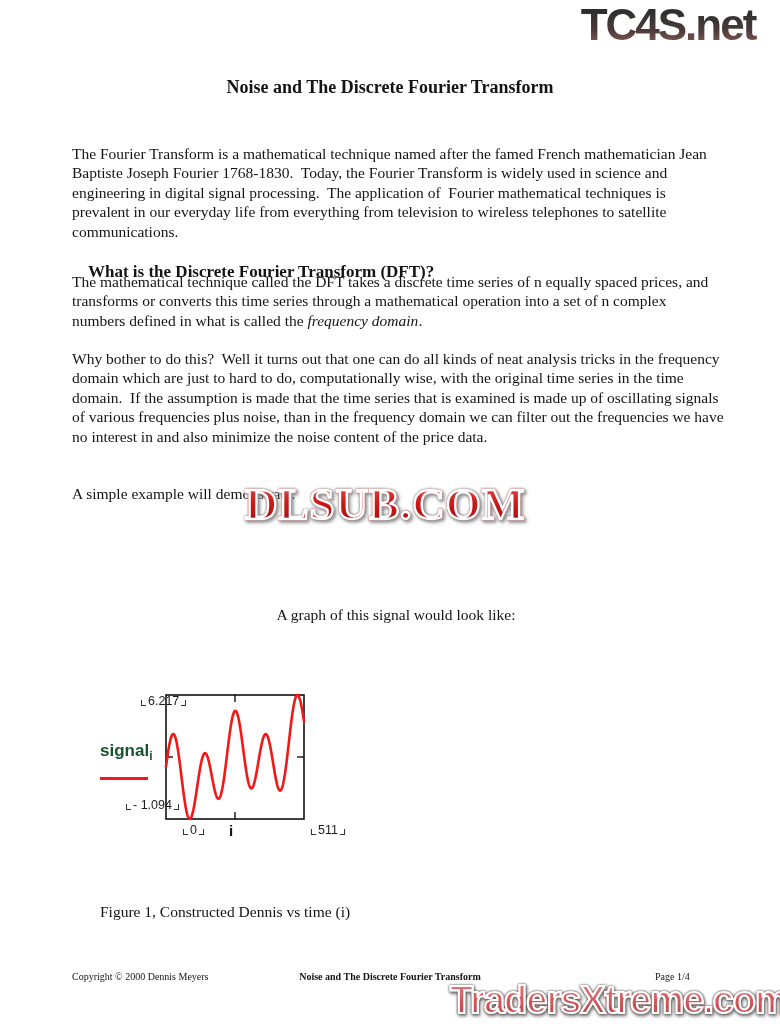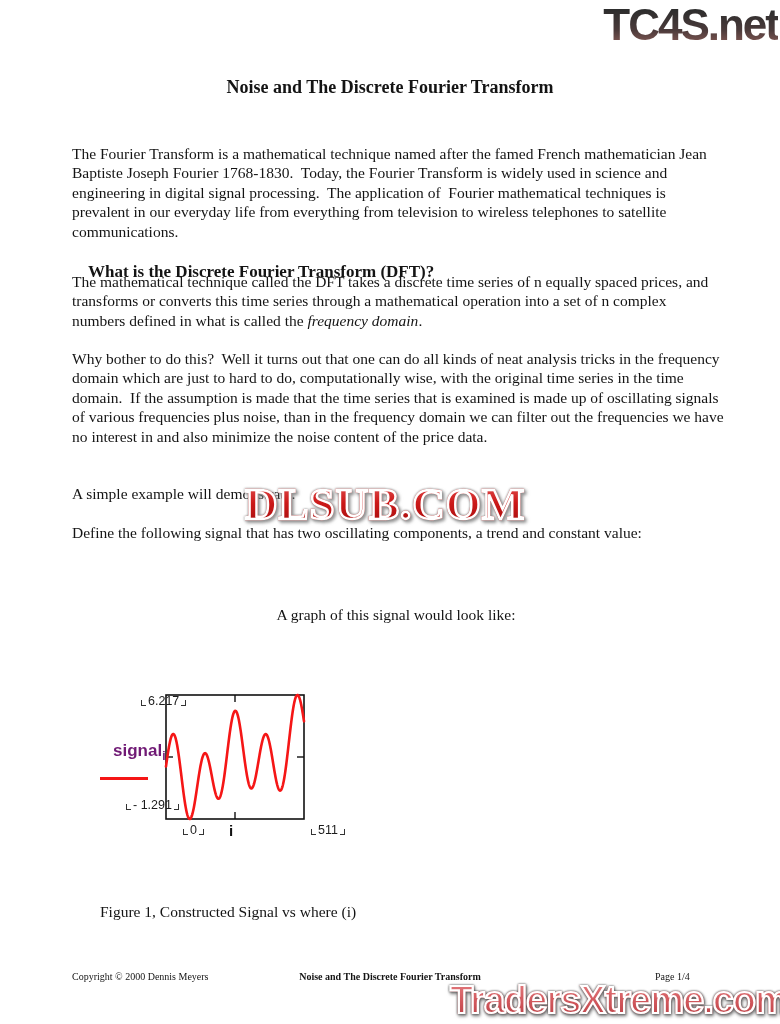--- a/index.html
+++ b/index.html
@@ -3,21 +3,21 @@
 <meta charset="utf-8">
 <style>
   html,body{margin:0;padding:0;background:#888;}
   .page{
     position:relative; width:780px; height:1024px; background:#ffffff;
     overflow:hidden; margin:0 auto;
     font-family:"Liberation Serif", serif; color:#141414;
   }
   
   .tc4s{
-    position:absolute; top:1px; left:558px; width:220px; text-align:right;
+    position:absolute; top:1px; left:558px; width:220px; text-align:center;
     font-family:"Liberation Sans", sans-serif; font-weight:bold; font-size:44px;
     letter-spacing:-2px; line-height:48px;
     background:linear-gradient(#2e2e2e 20%, #4a3a3a 60%, #96625c 100%);
     -webkit-background-clip:text; background-clip:text; color:transparent;
   }
   .dlsub{
     position:absolute; left:245px; top:479px; z-index:6;
     font-family:"Liberation Serif", serif; font-weight:bold; font-size:45px;
     letter-spacing:1px; line-height:50px;
     background:linear-gradient(#e05252 8%, #cc1818 48%, #a30e0e 95%);
@@ -70,21 +70,21 @@
   .plot-svg{position:absolute; left:0; top:0;}
   .plot-num{position:absolute; font-size:12.5px; color:#1c1c1c; white-space:nowrap;margin-left:25px;}
   .num-ymax{left:21px; top:6px;}
   .num-ymin{left:6px; top:110px;}
   .num-xmin{left:63px; top:135px;}
   .num-xmax{left:191px; top:135px;}
   .ck{display:inline-block; width:4px; height:5px; vertical-align:-1px;}
   .ck-bl{border-left:1.3px solid #333; border-bottom:1.3px solid #333; margin-right:2px;}
   .ck-br{border-right:1.3px solid #333; border-bottom:1.3px solid #333; margin-left:2px;}
   .plot-legend{
-    position:absolute; left:5px; top:53px; font-weight:bold; font-size:17px; color:#701a75;margin-left:13px;
+    position:absolute; left:5px; top:53px; font-weight:bold; font-size:17px; color:#14532d;
   }
   .legend-line{position:absolute; left:5px; top:89px; width:48px; height:2.6px;}
   .plot-xlab{position:absolute; left:134px; top:134px; font-weight:bold; font-size:15px; color:#111;}
   
   .footer{position:absolute; left:0; right:0; top:971px; height:20px; font-size:10px;}
   .foot-left{position:absolute; left:72px; top:0;}
   .foot-center{position:absolute; left:0; right:0; top:0; text-align:center; font-weight:bold;}
   .foot-right{position:absolute; left:655px; top:0;}
 </style>
 </head>
@@ -101,51 +101,50 @@
   <h2 class="h-dft">What is the Discrete Fourier Transform (DFT)?</h2>
 
   <p class="body p-dft"><span>The mathematical technique called the DFT takes a discrete time series of n equally spaced prices, and transforms or converts this time series through a mathematical operation into a set of n complex numbers defined in what is called the </span><i>frequency domain</i><span>.</span></p>
 
   <p class="body p-why">Why bother to do this?  Well it turns out that one can do all kinds of neat analysis tricks in the frequency domain which are just to hard to do, computationally wise, with the original time series in the time domain.  If the assumption is made that the time series that is examined is made up of oscillating signals of various frequencies plus noise, than in the frequency domain we can filter out the frequencies we have no interest in and also minimize the noise content of the price data.</p>
 
   <p class="body p-simple">A simple example will demonstrate.</p>
 
   <div class="dlsub">DLSUB.COM</div>
 
-  <p class="body p-define">Define the following signal that has two oscillating components, a trend and constant value:</p>
 
 
 
   <p class="body p-graphintro">A graph of this signal would look like:</p>
 
   <div class="figure">
     <svg class="plot-svg" width="240" height="165" viewBox="0 0 240 165">
       <rect x="71" y="7" width="138" height="124" fill="none" stroke="#111" stroke-width="1.6"></rect>
       <line x1="71" y1="69" x2="78" y2="69" stroke="#111" stroke-width="1.4"></line>
       <line x1="209" y1="69" x2="202" y2="69" stroke="#111" stroke-width="1.4"></line>
       <line x1="140" y1="7" x2="140" y2="14" stroke="#111" stroke-width="1.4"></line>
       <line x1="140" y1="131" x2="140" y2="124" stroke="#111" stroke-width="1.4"></line>
       <polyline fill="none" stroke-width="2.6" stroke-linejoin="round" stroke-linecap="round" points="71.00,78.52 71.27,76.57 71.54,74.64 71.81,72.72 72.08,70.83 72.35,68.98 72.62,67.16 72.89,65.39 73.16,63.67 73.43,62.00 73.70,60.39 73.97,58.84 74.24,57.37 74.51,55.96 74.78,54.64 75.05,53.39 75.32,52.24 75.59,51.17 75.86,50.19 76.13,49.31 76.40,48.53 76.67,47.85 76.94,47.27 77.21,46.80 77.48,46.44 77.75,46.19 78.02,46.04 78.29,46.01 78.56,46.09 78.83,46.28 79.10,46.58 79.37,46.99 79.64,47.51 79.91,48.14 80.18,48.87 80.45,49.71 80.72,50.66 80.99,51.71 81.26,52.85 81.53,54.09 81.80,55.42 82.07,56.84 82.34,58.35 82.61,59.94 82.88,61.60 83.15,63.34 83.42,65.14 83.69,67.01 83.96,68.93 84.23,70.91 84.50,72.93 84.77,75.00 85.04,77.10 85.31,79.24 85.58,81.39 85.85,83.57 86.12,85.76 86.39,87.96 86.66,90.16 86.93,92.35 87.20,94.53 87.47,96.70 87.74,98.84 88.01,100.96 88.28,103.04 88.55,105.08 88.82,107.08 89.09,109.02 89.36,110.91 89.63,112.74 89.90,114.51 90.17,116.20 90.44,117.82 90.71,119.36 90.98,120.82 91.25,122.19 91.52,123.48 91.79,124.67 92.06,125.76 92.33,126.76 92.60,127.65 92.87,128.44 93.14,129.13 93.41,129.71 93.68,130.19 93.95,130.55 94.23,130.81 94.50,130.96 94.77,131.00 95.04,130.93 95.31,130.76 95.58,130.48 95.85,130.09 96.12,129.60 96.39,129.01 96.66,128.32 96.93,127.54 97.20,126.66 97.47,125.70 97.74,124.64 98.01,123.50 98.28,122.29 98.55,121.00 98.82,119.63 99.09,118.21 99.36,116.72 99.63,115.17 99.90,113.57 100.17,111.92 100.44,110.24 100.71,108.51 100.98,106.76 101.25,104.98 101.52,103.18 101.79,101.37 102.06,99.55 102.33,97.73 102.60,95.90 102.87,94.09 103.14,92.29 103.41,90.51 103.68,88.76 103.95,87.04 104.22,85.35 104.49,83.70 104.76,82.10 105.03,80.54 105.30,79.04 105.57,77.60 105.84,76.23 106.11,74.92 106.38,73.68 106.65,72.51 106.92,71.42 107.19,70.41 107.46,69.49 107.73,68.65 108.00,67.89 108.27,67.23 108.54,66.66 108.81,66.18 109.08,65.79 109.35,65.49 109.62,65.29 109.89,65.18 110.16,65.17 110.43,65.25 110.70,65.42 110.97,65.68 111.24,66.03 111.51,66.47 111.78,66.99 112.05,67.60 112.32,68.29 112.59,69.05 112.86,69.89 113.13,70.80 113.40,71.77 113.67,72.81 113.94,73.91 114.21,75.06 114.48,76.27 114.75,77.51 115.02,78.80 115.29,80.13 115.56,81.48 115.83,82.86 116.10,84.27 116.37,85.68 116.64,87.11 116.91,88.54 117.18,89.97 117.45,91.39 117.72,92.80 117.99,94.19 118.26,95.56 118.53,96.90 118.80,98.20 119.07,99.47 119.34,100.69 119.61,101.86 119.88,102.98 120.15,104.04 120.42,105.04 120.69,105.97 120.96,106.83 121.23,107.61 121.50,108.32 121.77,108.94 122.04,109.47 122.31,109.92 122.58,110.28 122.85,110.54 123.12,110.71 123.39,110.78 123.66,110.75 123.93,110.62 124.20,110.39 124.47,110.06 124.74,109.63 125.01,109.10 125.28,108.46 125.55,107.72 125.82,106.89 126.09,105.95 126.36,104.92 126.63,103.80 126.90,102.58 127.17,101.27 127.44,99.87 127.71,98.40 127.98,96.83 128.25,95.20 128.52,93.48 128.79,91.70 129.06,89.86 129.33,87.95 129.60,85.99 129.87,83.97 130.14,81.91 130.41,79.81 130.68,77.68 130.95,75.51 131.22,73.32 131.49,71.11 131.76,68.89 132.03,66.66 132.30,64.43 132.57,62.21 132.84,59.99 133.11,57.79 133.38,55.61 133.65,53.47 133.92,51.35 134.19,49.27 134.46,47.24 134.73,45.26 135.00,43.34 135.27,41.47 135.54,39.67 135.81,37.94 136.08,36.29 136.35,34.71 136.62,33.22 136.89,31.82 137.16,30.51 137.43,29.29 137.70,28.17 137.97,27.15 138.24,26.24 138.51,25.43 138.78,24.73 139.05,24.14 139.32,23.66 139.59,23.29 139.86,23.03 140.14,22.89 140.41,22.86 140.68,22.95 140.95,23.15 141.22,23.46 141.49,23.88 141.76,24.41 142.03,25.05 142.30,25.80 142.57,26.65 142.84,27.59 143.11,28.64 143.38,29.78 143.65,31.02 143.92,32.34 144.19,33.74 144.46,35.23 144.73,36.79 145.00,38.42 145.27,40.11 145.54,41.87 145.81,43.68 146.08,45.54 146.35,47.45 146.62,49.39 146.89,51.37 147.16,53.38 147.43,55.41 147.70,57.46 147.97,59.51 148.24,61.57 148.51,63.63 148.78,65.69 149.05,67.72 149.32,69.75 149.59,71.74 149.86,73.71 150.13,75.64 150.40,77.53 150.67,79.37 150.94,81.17 151.21,82.90 151.48,84.58 151.75,86.19 152.02,87.73 152.29,89.20 152.56,90.59 152.83,91.90 153.10,93.13 153.37,94.27 153.64,95.32 153.91,96.27 154.18,97.13 154.45,97.90 154.72,98.56 154.99,99.13 155.26,99.60 155.53,99.96 155.80,100.22 156.07,100.39 156.34,100.45 156.61,100.40 156.88,100.26 157.15,100.02 157.42,99.69 157.69,99.25 157.96,98.73 158.23,98.11 158.50,97.40 158.77,96.61 159.04,95.74 159.31,94.79 159.58,93.76 159.85,92.66 160.12,91.49 160.39,90.26 160.66,88.97 160.93,87.63 161.20,86.24 161.47,84.80 161.74,83.33 162.01,81.82 162.28,80.28 162.55,78.72 162.82,77.14 163.09,75.55 163.36,73.95 163.63,72.35 163.90,70.76 164.17,69.17 164.44,67.60 164.71,66.05 164.98,64.52 165.25,63.03 165.52,61.57 165.79,60.15 166.06,58.78 166.33,57.46 166.60,56.19 166.87,54.98 167.14,53.84 167.41,52.76 167.68,51.75 167.95,50.82 168.22,49.96 168.49,49.19 168.76,48.49 169.03,47.88 169.30,47.36 169.57,46.93 169.84,46.59 170.11,46.34 170.38,46.19 170.65,46.13 170.92,46.16 171.19,46.28 171.46,46.50 171.73,46.81 172.00,47.22 172.27,47.71 172.54,48.29 172.81,48.97 173.08,49.72 173.35,50.56 173.62,51.48 173.89,52.48 174.16,53.55 174.43,54.69 174.70,55.89 174.97,57.16 175.24,58.49 175.51,59.88 175.78,61.31 176.05,62.79 176.32,64.31 176.59,65.86 176.86,67.45 177.13,69.06 177.40,70.69 177.67,72.33 177.94,73.98 178.21,75.63 178.48,77.29 178.75,78.93 179.02,80.56 179.29,82.17 179.56,83.75 179.83,85.30 180.10,86.82 180.37,88.30 180.64,89.73 180.91,91.11 181.18,92.43 181.45,93.68 181.72,94.88 181.99,96.00 182.26,97.05 182.53,98.01 182.80,98.90 183.07,99.70 183.34,100.40 183.61,101.02 183.88,101.54 184.15,101.96 184.42,102.27 184.69,102.49 184.96,102.60 185.23,102.61 185.50,102.50 185.77,102.29 186.05,101.98 186.32,101.55 186.59,101.01 186.86,100.37 187.13,99.62 187.40,98.76 187.67,97.80 187.94,96.74 188.21,95.57 188.48,94.31 188.75,92.95 189.02,91.50 189.29,89.95 189.56,88.32 189.83,86.61 190.10,84.82 190.37,82.96 190.64,81.03 190.91,79.03 191.18,76.97 191.45,74.85 191.72,72.68 191.99,70.47 192.26,68.22 192.53,65.94 192.80,63.63 193.07,61.29 193.34,58.94 193.61,56.57 193.88,54.21 194.15,51.84 194.42,49.48 194.69,47.13 194.96,44.81 195.23,42.50 195.50,40.23 195.77,38.00 196.04,35.80 196.31,33.65 196.58,31.56 196.85,29.52 197.12,27.55 197.39,25.64 197.66,23.81 197.93,22.05 198.20,20.38 198.47,18.79 198.74,17.29 199.01,15.88 199.28,14.56 199.55,13.35 199.82,12.23 200.09,11.22 200.36,10.31 200.63,9.52 200.90,8.83 201.17,8.25 201.44,7.78 201.71,7.42 201.98,7.17 202.25,7.03 202.52,7.01 202.79,7.09 203.06,7.29 203.33,7.59 203.60,7.99 203.87,8.50 204.14,9.11 204.41,9.83 204.68,10.63 204.95,11.53 205.22,12.52 205.49,13.59 205.76,14.75 206.03,15.98 206.30,17.29 206.57,18.67 206.84,20.11 207.11,21.60 207.38,23.16 207.65,24.76 207.92,26.41 208.19,28.09 208.46,29.81 208.73,31.56 209.00,33.32" stroke="#f51616"></polyline>
     </svg>
 
     <div class="plot-num num-ymax"><span class="ck ck-bl"></span><span>6.217</span><span class="ck ck-br"></span></div>
 
     <div class="plot-legend"><span>signal</span><sub>i</sub></div>
     <div class="legend-line" style="background: rgb(245, 22, 22);"></div>
 
-    <div class="plot-num num-ymin"><span class="ck ck-bl"></span><span>- 1.291</span><span class="ck ck-br"></span></div>
+    <div class="plot-num num-ymin"><span class="ck ck-bl"></span><span>- 1.094</span><span class="ck ck-br"></span></div>
 
     <div class="plot-num num-xmin"><span class="ck ck-bl"></span><span>0</span><span class="ck ck-br"></span></div>
 
     <div class="plot-xlab">i</div>
 
     <div class="plot-num num-xmax"><span class="ck ck-bl"></span><span>511</span><span class="ck ck-br"></span></div>
   </div>
 
-  <p class="caption">Figure 1, Constructed Signal vs where (i)</p>
+  <p class="caption">Figure 1, Constructed Dennis vs time (i)</p>
 
   <div class="footer">
     <span class="foot-left">Copyright © 2000 Dennis Meyers</span>
     <span class="foot-center">Noise and The Discrete Fourier Transform</span>
     <span class="foot-right">Page 1/4</span>
   </div>
 
   <div class="txlogo">TradersXtreme.com</div>
 
 </div>

